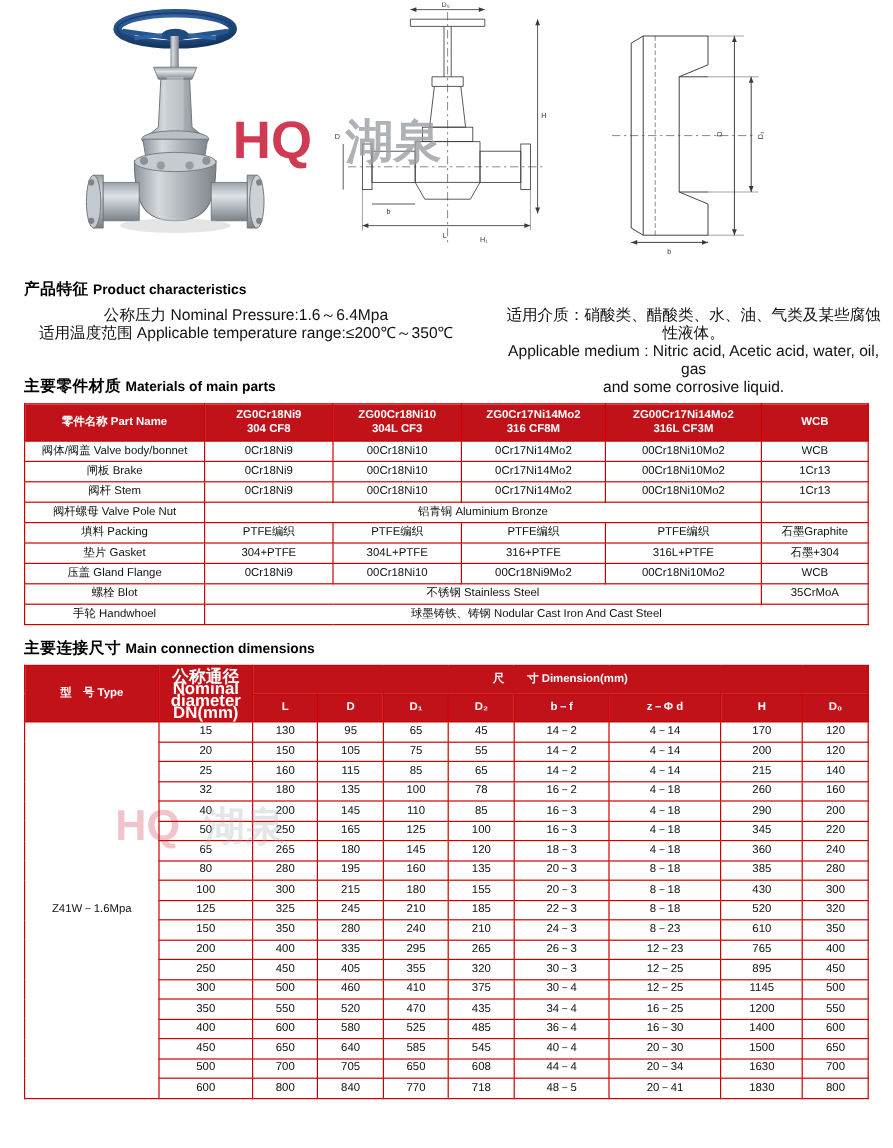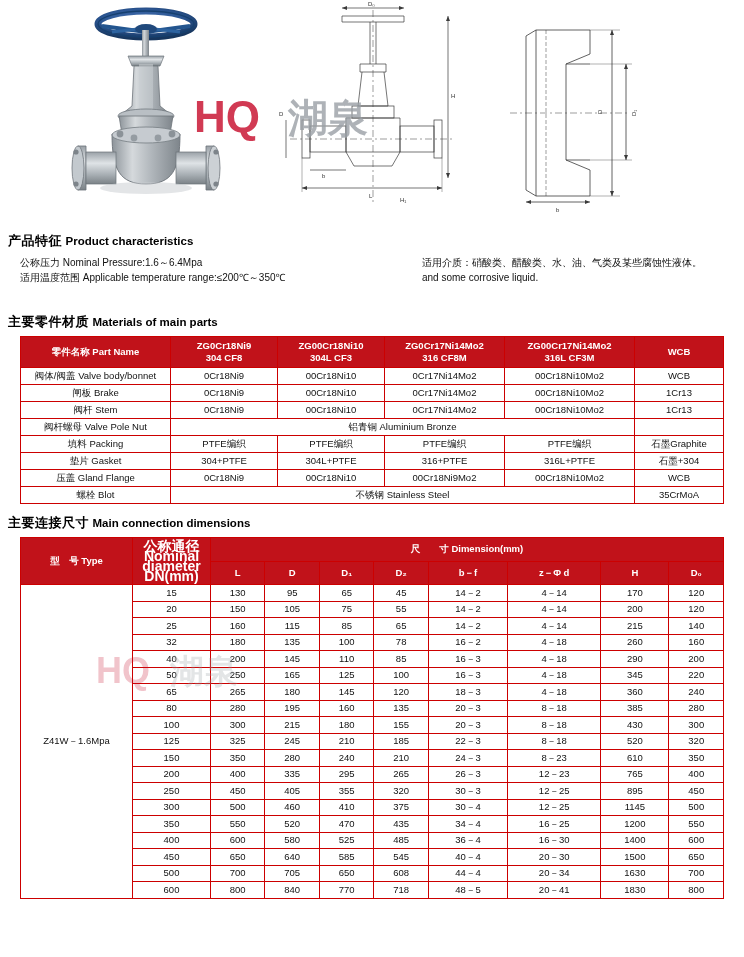--- a/index.html
+++ b/index.html
@@ -38,32 +38,33 @@
     left: 192px; top: 88px;
     width: 300px; height: 58px;
     pointer-events: none;
   }
 
   
   .sec-head {
     font-size: 12.5px;
     font-weight: bold;
     color: #000;
-    margin: 0 0 5px 8px;
+    margin: 0 0 5px 20px;
   }
   .sec-head .cn { font-size: 13px; letter-spacing: .5px; }
   .sec-head .en { font-size: 11.5px; }
 
   
   .prod-feat {
     position: relative;
     margin: 0 20px 0 20px;
     height: 58px;
-    font-size: 10px;
+    font-size: 13px;
     line-height: 15px;
+    text-align: center;
   }
   .pf-left { position: absolute; left: 0; top: 0; width: 370px; }
   .pf-right { position: absolute; left: 374px; top: 0; width: 340px; }
   .pf-line { white-space: nowrap; }
   .pf-line.wrap { white-space: normal; margin-left: 28px; }
 
   
   table {
     border-collapse: collapse;
     width: 704px;
@@ -277,20 +278,21 @@
     <span class="en">Product characteristics</span>
   </div>
 
   <div class="prod-feat">
     <div class="pf-left">
       <div class="pf-line">公称压力 Nominal Pressure:1.6～6.4Mpa</div>
       <div class="pf-line">适用温度范围 Applicable temperature range:≤200℃～350℃</div>
     </div>
     <div class="pf-right">
       <div class="pf-line wrap">适用介质：硝酸类、醋酸类、水、油、气类及某些腐蚀性液体。</div>
+      <div class="pf-line wrap">Applicable medium : Nitric acid,  Acetic acid,  water,  oil,   gas</div>
       <div class="pf-line wrap">and some corrosive liquid.</div>
     </div>
   </div>
 
   <div class="sec-head">
     <span class="cn">主要零件材质</span>
     <span class="en">Materials of main parts</span>
   </div>
 
   <table class="mat-table">
@@ -360,20 +362,24 @@
         <td>00Cr18Ni10</td>
         <td>00Cr18Ni9Mo2</td>
         <td>00Cr18Ni10Mo2</td>
         <td>WCB</td>
       </tr>
       <tr>
         <td class="namecell">螺栓 Blot</td>
         <td colspan="4">不锈钢 Stainless Steel</td>
         <td>35CrMoA</td>
       </tr>
+      <tr>
+        <td class="namecell">手轮 Handwhoel</td>
+        <td colspan="5">球墨铸铁、铸钢 Nodular Cast Iron And Cast Steel</td>
+      </tr>
     </tbody>
   </table>
 
   <div class="spacer10"></div>
 
   <div class="sec-head">
     <span class="cn">主要连接尺寸</span>
     <span class="en">Main  connection  dimensions</span>
   </div>
 

